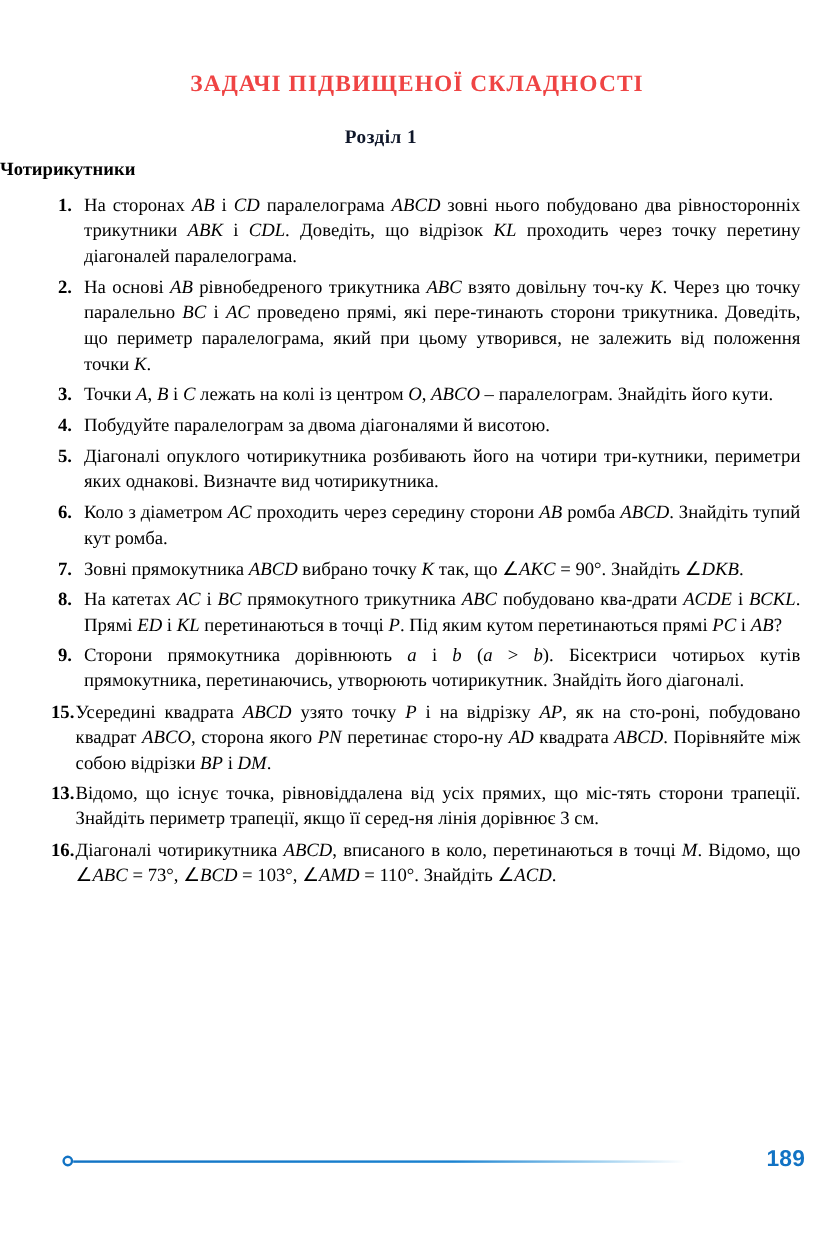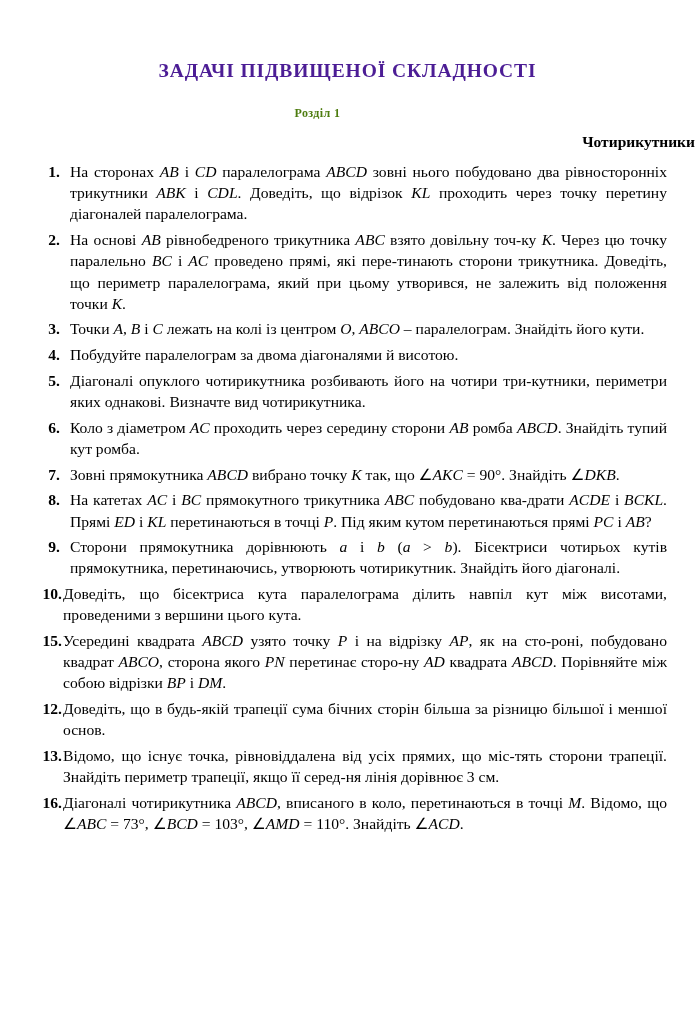--- a/index.html
+++ b/index.html
@@ -21,39 +21,39 @@
   .main-title {
     position: absolute;
     top: 60px;
     left: 0;
     width: 695px;
     text-align: center;
     font-family: "Liberation Serif", "DejaVu Serif", serif;
     font-weight: bold;
     font-size: 19.5px;
     letter-spacing: 0.9px;
-    color: #4c1d95;
+    color: #ef4444;
   }
   .section-title {
     position: absolute;
     top: 106px;
     left: 0;
     width: 635px;
     text-align: center;
     font-weight: bold;
-    font-size: 12px;
+    font-size: 16px;
     letter-spacing: 0.4px;
-    color: #4d7c0f;
+    color: #0f172a;
   }
   .sub-title {
     position: absolute;
     top: 133px;
     left: 0;
     width: 695px;
-    text-align: right;
+    text-align: left;
     font-weight: bold;
     font-size: 15.5px;
     color: #000000;
   }
 
   
   .problems {
     position: absolute;
     top: 161px;
     left: 30px;
@@ -175,35 +175,32 @@
       </div>
       <div class="problem">
         <div class="problem-num">8.</div>
         <div class="problem-body">На катетах <i>AC</i> і <i>BC</i> прямокутного трикутника <i>ABC</i> побудовано ква-драти <i>ACDE</i> і <i>BCKL</i>. Прямі <i>ED</i> і <i>KL</i> перетинаються в точці <i>P</i>. Під яким кутом перетинаються прямі <i>PC</i> і <i>AB</i>?</div>
       </div>
       <div class="problem">
         <div class="problem-num">9.</div>
         <div class="problem-body">Сторони прямокутника дорівнюють <i>a</i> і <i>b</i> (<i>a</i> &gt; <i>b</i>). Бісектриси чотирьох кутів прямокутника, перетинаючись, утворюють чотирикутник. Знайдіть його діагоналі.</div>
       </div>
       <div class="problem">
-        <div class="problem-num wide">10.</div>
-        <div class="problem-body">Доведіть, що бісектриса кута паралелограма ділить навпіл кут між висотами, проведеними з вершини цього кута.</div>
-      </div>
-      <div class="problem">
         <div class="problem-num wide">15.</div>
         <div class="problem-body">Усередині квадрата <i>ABCD</i> узято точку <i>P</i> і на відрізку <i>AP</i>, як на сто-роні, побудовано квадрат <i>ABCO</i>, сторона якого <i>PN</i> перетинає сторо-ну <i>AD</i> квадрата <i>ABCD</i>. Порівняйте між собою відрізки <i>BP</i> і <i>DM</i>.</div>
       </div>
       <div class="problem">
-        <div class="problem-num wide">12.</div>
-        <div class="problem-body">Доведіть, що в будь-якій трапеції сума бічних сторін більша за різницю більшої і меншої основ.</div>
-      </div>
-      <div class="problem">
         <div class="problem-num wide">13.</div>
         <div class="problem-body">Відомо, що існує точка, рівновіддалена від усіх прямих, що міс-тять сторони трапеції. Знайдіть периметр трапеції, якщо її серед-ня лінія дорівнює 3 см.</div>
       </div>
       <div class="problem">
         <div class="problem-num wide">16.</div>
         <div class="problem-body">Діагоналі чотирикутника <i>ABCD</i>, вписаного в коло, перетинаються в точці <i>M</i>. Відомо, що ∠<i>ABC</i> = 73°, ∠<i>BCD</i> = 103°, ∠<i>AMD</i> = 110°. Знайдіть ∠<i>ACD</i>.</div>
       </div>
     </div>
 
+  <div class="footer">
+    <div class="footer-circle"></div>
+    <div class="footer-rule"></div>
+    <div class="page-number">189</div>
+  </div>
 
 </div>
 
 </body></html>

